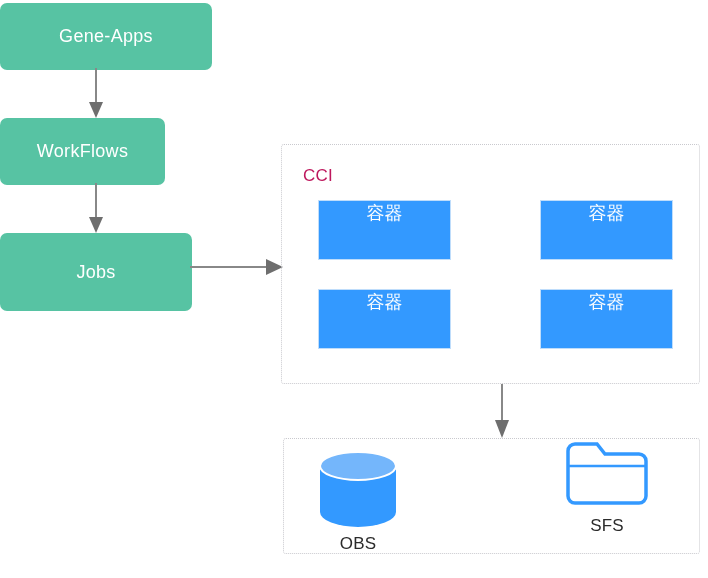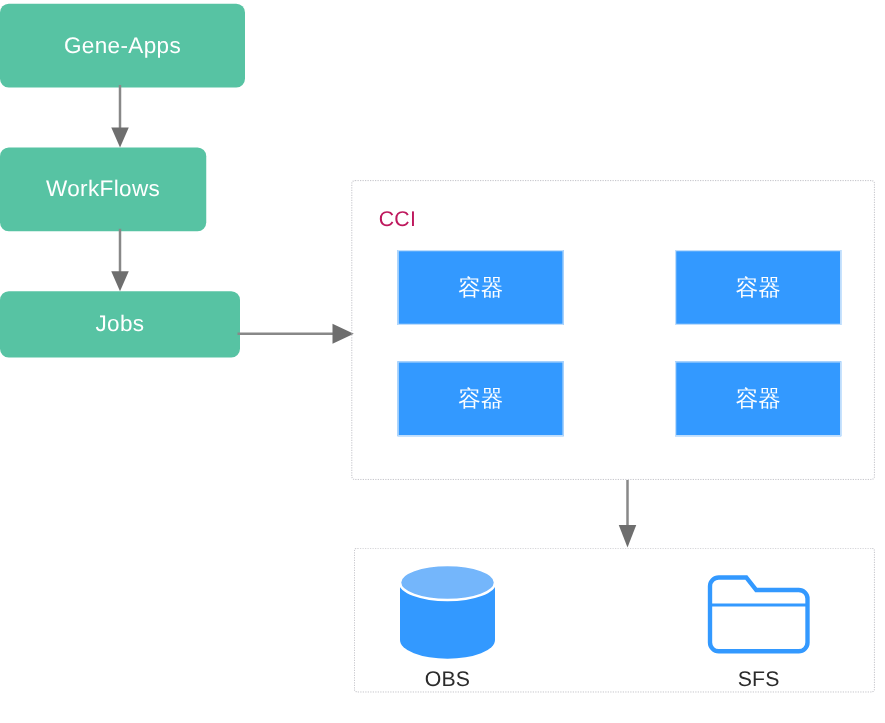--- a/index.html
+++ b/index.html
@@ -50,21 +50,21 @@
   }
 
   
   .blue-box {
     position: absolute;
     background: #3399FF;
     border: 1px solid #BFDDFB;
     color: #ffffff;
     font-size: 18px;
     display: flex;
-    align-items: center;
+    align-items: flex-start;
     justify-content: center;
     box-sizing: border-box;
     user-select: none;
   }
 
   
   .connector {
     position: absolute;
     overflow: visible;
   }
@@ -90,29 +90,29 @@
     color: #2B2B2B;
     letter-spacing: 0.2px;
     user-select: none;
   }
 </style>
 </head>
 <body>
 
 <div id="canvas">
 
-  <div class="green-box" style="left:0px; top:3px; width:196px; height:67px;">
+  <div class="green-box" style="left:0px; top:3px; width:212px; height:67px;">
     <span>Gene-Apps</span>
   </div>
 
   <div class="green-box" style="left:0px; top:118px; width:165px; height:67px;">
     <span>WorkFlows</span>
   </div>
 
-  <div class="green-box" style="left:0px; top:233px; width:192px; height:53px;">
+  <div class="green-box" style="left:0px; top:233px; width:192px; height:78px;">
     <span>Jobs</span>
   </div>
 
   <svg class="connector" style="left:84px; top:68px; width:24px; height:52px;" viewBox="0 0 24 52">
     <line class="conn-line" x1="12" y1="0" x2="12" y2="40"></line>
     <polygon class="conn-head" points="12,50 5,34 19,34"></polygon>
   </svg>
 
   <svg class="connector" style="left:84px; top:183px; width:24px; height:52px;" viewBox="0 0 24 52">
     <line class="conn-line" x1="12" y1="0" x2="12" y2="40"></line>
@@ -152,21 +152,21 @@
   <div class="dotted-frame" style="left:283px; top:438px; width:417px; height:116px;"></div>
 
   <div class="storage-item" style="left:313px; top:450px; width:90px;">
     <svg width="88" height="78" viewBox="0 0 88 78">
       <path d="M6 16 L6 62 A38 15 0 0 0 82 62 L82 16 Z" fill="#3399FF"></path>
       <ellipse cx="44" cy="16" rx="38" ry="14" fill="#74B6FB" stroke="#ffffff" stroke-width="2"></ellipse>
     </svg>
     <span class="storage-label">OBS</span>
   </div>
 
-  <div class="storage-item" style="left:562px; top:450px; width:90px;">
+  <div class="storage-item" style="left:562px; top:432px; width:90px;">
     <svg width="88" height="78" viewBox="0 0 88 78">
       <path d="M12 12 L34 12 L42 22 L76 22 A7 7 0 0 1 83 29 L83 64 A7 7 0 0 1 76 71 L12 71 A7 7 0 0 1 5 64 L5 19 A7 7 0 0 1 12 12 Z" fill="none" stroke="#3399FF" stroke-width="3.5"></path>
       <line x1="6" y1="34" x2="82" y2="34" stroke="#3399FF" stroke-width="2.5"></line>
     </svg>
     <span class="storage-label">SFS</span>
   </div>
 
 </div>
 
 </body></html>

